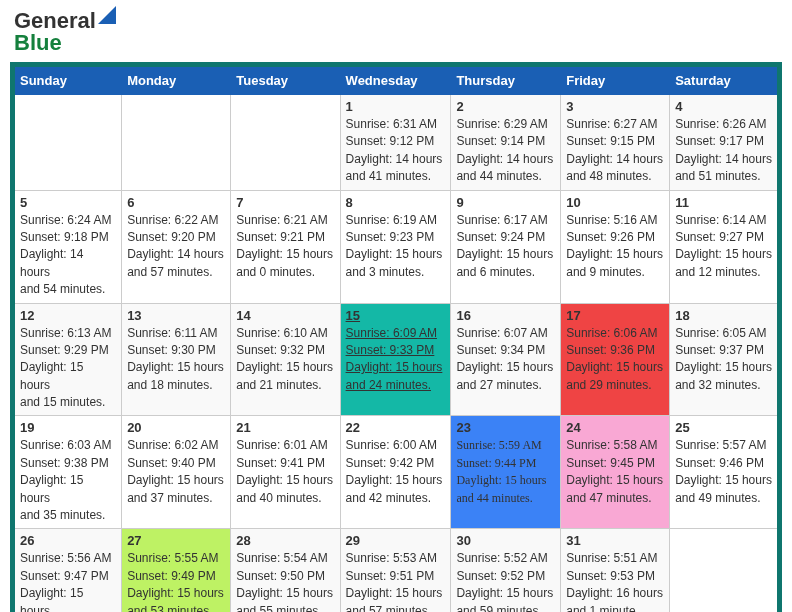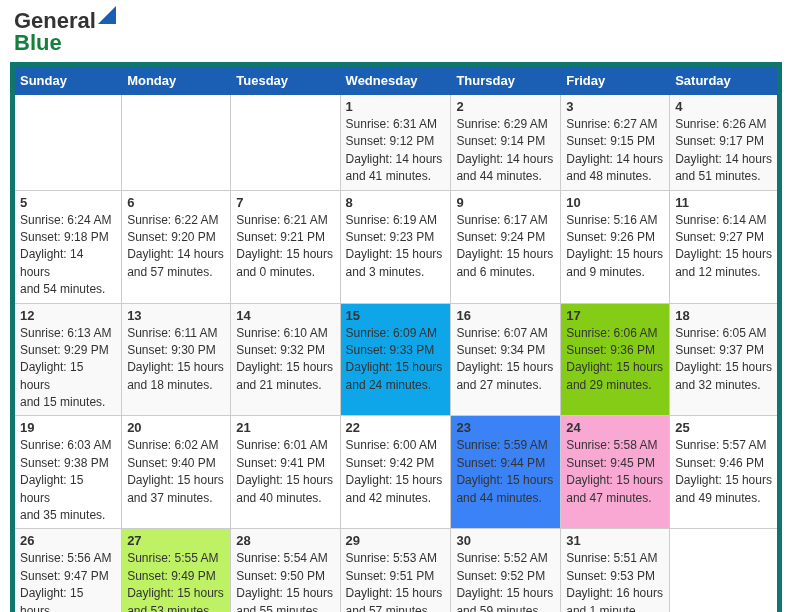--- a/index.html
+++ b/index.html
@@ -222,35 +222,35 @@
 Daylight: 15 hours
 and 18 minutes.</div>
         </td>
         <td style="background: rgb(249, 249, 249);">
           <span class="day-number">14</span>
           <div class="day-info" style="white-space: pre-line;">Sunrise: 6:10 AM
 Sunset: 9:32 PM
 Daylight: 15 hours
 and 21 minutes.</div>
         </td>
-        <td style="background: #0ea5e9;">
+        <td style="background: #14b8a6; text-decoration: underline;">
           <span class="day-number">15</span>
           <div class="day-info" style="white-space: pre-line;">Sunrise: 6:09 AM
 Sunset: 9:33 PM
 Daylight: 15 hours
 and 24 minutes.</div>
         </td>
         <td style="background: rgb(249, 249, 249);">
           <span class="day-number">16</span>
           <div class="day-info" style="white-space: pre-line;">Sunrise: 6:07 AM
 Sunset: 9:34 PM
 Daylight: 15 hours
 and 27 minutes.</div>
         </td>
-        <td style="background: #84cc16;">
+        <td style="background: #ef4444;">
           <span class="day-number">17</span>
           <div class="day-info" style="white-space: pre-line;">Sunrise: 6:06 AM
 Sunset: 9:36 PM
 Daylight: 15 hours
 and 29 minutes.</div>
         </td>
         <td style="background: rgb(249, 249, 249);">
           <span class="day-number">18</span>
           <div class="day-info" style="white-space: pre-line;">Sunrise: 6:05 AM
 Sunset: 9:37 PM
@@ -282,21 +282,21 @@
         </td>
         <td style="background: rgb(255, 255, 255);">
           <span class="day-number">22</span>
           <div class="day-info" style="white-space: pre-line;">Sunrise: 6:00 AM
 Sunset: 9:42 PM
 Daylight: 15 hours
 and 42 minutes.</div>
         </td>
         <td style="background: #3b82f6;">
           <span class="day-number">23</span>
-          <div class="day-info" style="white-space: pre-line;">Sunrise: 5:59 AM
+          <div class="day-info" style="white-space: pre-line; font-family: Liberation Serif, serif;">Sunrise: 5:59 AM
 Sunset: 9:44 PM
 Daylight: 15 hours
 and 44 minutes.</div>
         </td>
         <td style="background: #f9a8d4;">
           <span class="day-number">24</span>
           <div class="day-info" style="white-space: pre-line;">Sunrise: 5:58 AM
 Sunset: 9:45 PM
 Daylight: 15 hours
 and 47 minutes.</div>

